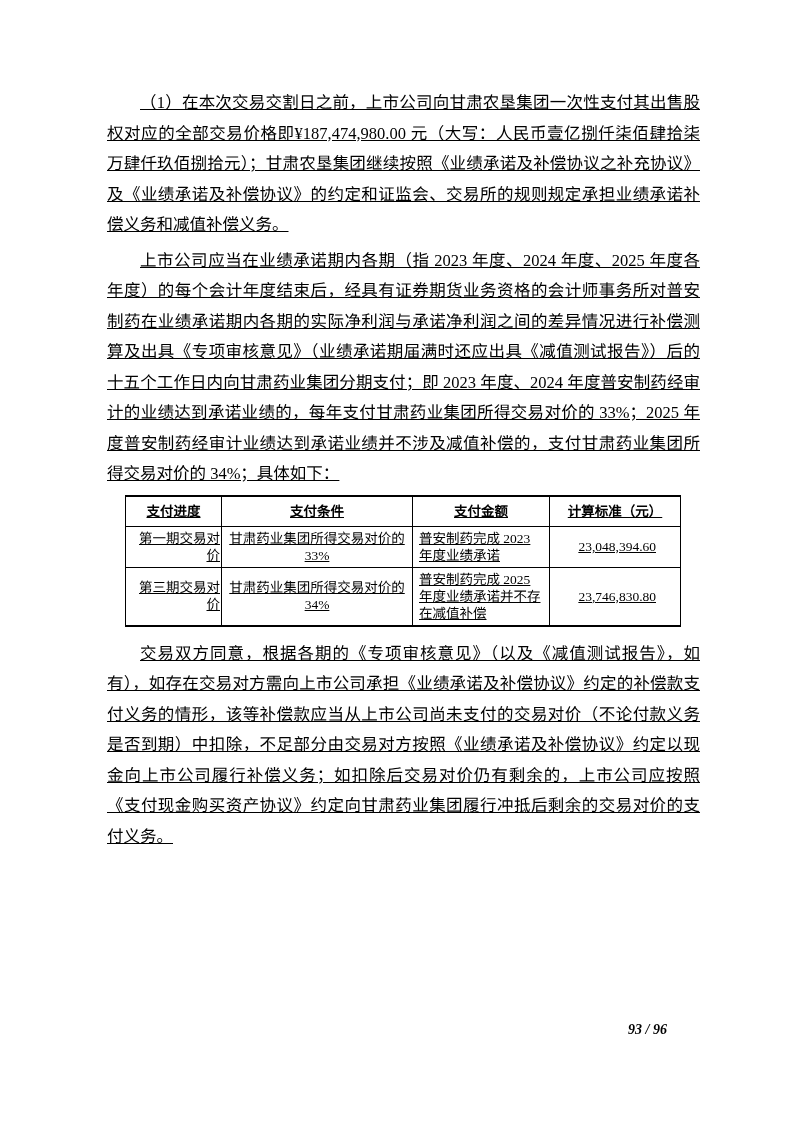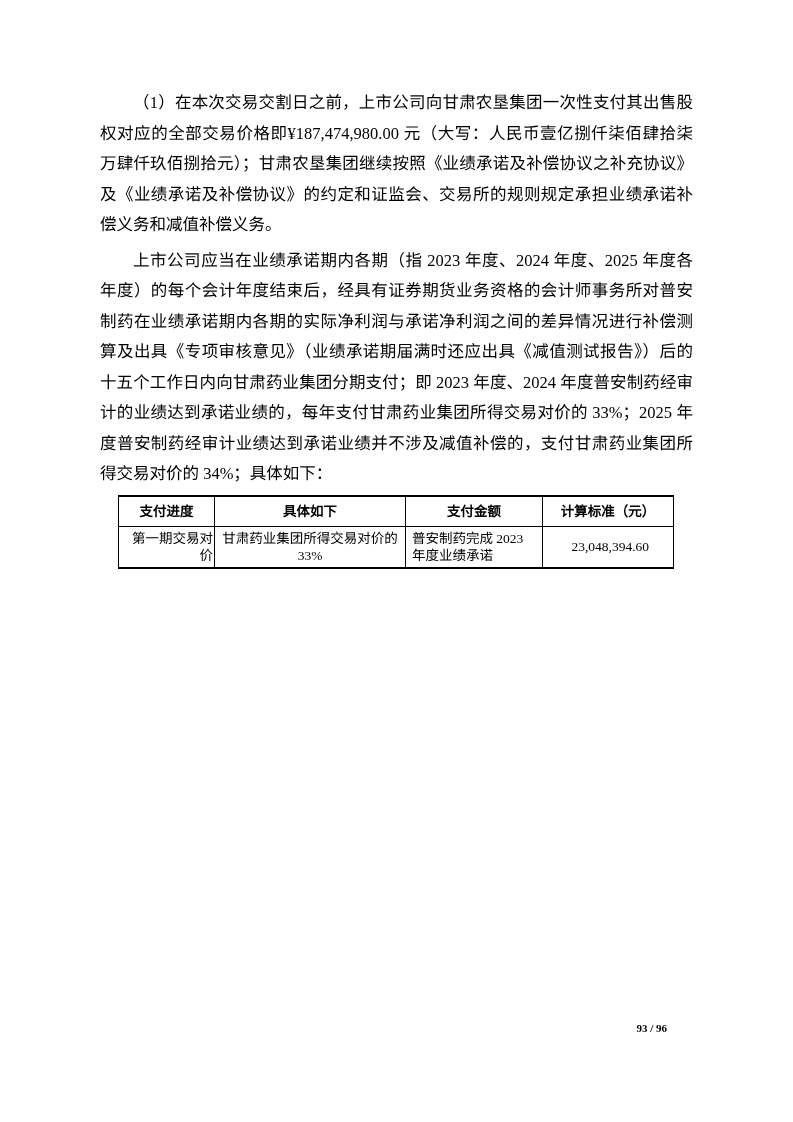--- a/index.html
+++ b/index.html
@@ -11,23 +11,24 @@
     position: relative;
     width: 793px;
     height: 1122px;
     background: #ffffff;
     font-family: "Liberation Serif", "DejaVu Serif", serif;
     color: #000000;
     overflow: hidden;
   }
   .content {
     position: absolute;
-    left: 100px;
+    left: 107px;
     top: 88px;
     width: 593px;
+    text-decoration: underline;
   }
   p.para {
     font-size: 16.5px;
     line-height: 30.5px;
     text-align: justify;
     text-indent: 2em;
     margin: 0 0 5px 0;
     word-break: break-all;
   }
   table.pay-table {
@@ -57,23 +58,24 @@
   table.pay-table td.c-condition { text-align: left; margin-top: 28px; }
   table.pay-table td.c-amount { text-align: right; padding-right: 24px; }
   table.pay-table th:first-child,
   table.pay-table td:first-child { border-left: 1.2px solid #000; }
   table.pay-table th:last-child,
   table.pay-table td:last-child { border-right: 1.2px solid #000; }
   .footer-page-num {
     position: absolute;
     top: 1022px;
     right: 126px;
-    font-size: 11px;
+    font-size: 14px;
     font-weight: bold;
     font-family: "Liberation Serif", "DejaVu Serif", serif;
+    font-style: italic;
   }
 </style>
 </head>
 <body>
 
 <div class="page">
   <div class="content">
 
     <p class="para">（1）在本次交易交割日之前，上市公司向甘肃农垦集团一次性支付其出售股权对应的全部交易价格即¥187,474,980.00 元（大写：人民币壹亿捌仟柒佰肆拾柒万肆仟玖佰捌拾元）；甘肃农垦集团继续按照《业绩承诺及补偿协议之补充协议》及《业绩承诺及补偿协议》的约定和证监会、交易所的规则规定承担业绩承诺补偿义务和减值补偿义务。</p>
     <p class="para">上市公司应当在业绩承诺期内各期（指 2023 年度、2024 年度、2025 年度各年度）的每个会计年度结束后，经具有证券期货业务资格的会计师事务所对普安制药在业绩承诺期内各期的实际净利润与承诺净利润之间的差异情况进行补偿测算及出具《专项审核意见》（业绩承诺期届满时还应出具《减值测试报告》）后的十五个工作日内向甘肃药业集团分期支付；即 2023 年度、2024 年度普安制药经审计的业绩达到承诺业绩的，每年支付甘肃药业集团所得交易对价的 33%；2025 年度普安制药经审计业绩达到承诺业绩并不涉及减值补偿的，支付甘肃药业集团所得交易对价的 34%；具体如下：</p>
@@ -81,32 +83,39 @@
     <table class="pay-table">
       <colgroup>
         <col style="width:96px">
         <col style="width:191px">
         <col style="width:137px">
         <col style="width:131px">
       </colgroup>
       <thead>
         <tr>
           <th>支付进度</th>
-          <th>具体如下</th>
+          <th>支付条件</th>
           <th>支付金额</th>
           <th>计算标准（元）</th>
         </tr>
       </thead>
       <tbody>
         <tr>
           <td class="c-progress">第一期交易对价</td>
           <td class="c-standard">甘肃药业集团所得交易对价的 33%</td>
           <td class="c-condition">普安制药完成 2023 年度业绩承诺</td>
           <td class="c-amount">23,048,394.60</td>
         </tr>
+        <tr>
+          <td class="c-progress">第三期交易对价</td>
+          <td class="c-standard">甘肃药业集团所得交易对价的 34%</td>
+          <td class="c-condition">普安制药完成 2025 年度业绩承诺并不存在减值补偿</td>
+          <td class="c-amount">23,746,830.80</td>
+        </tr>
       </tbody>
     </table>
 
+    <p class="para">交易双方同意，根据各期的《专项审核意见》（以及《减值测试报告》，如有），如存在交易对方需向上市公司承担《业绩承诺及补偿协议》约定的补偿款支付义务的情形，该等补偿款应当从上市公司尚未支付的交易对价（不论付款义务是否到期）中扣除，不足部分由交易对方按照《业绩承诺及补偿协议》约定以现金向上市公司履行补偿义务；如扣除后交易对价仍有剩余的，上市公司应按照《支付现金购买资产协议》约定向甘肃药业集团履行冲抵后剩余的交易对价的支付义务。</p>
 
   </div>
 
   <div class="footer-page-num">93 / 96</div>
 </div>
 
 </body></html>

